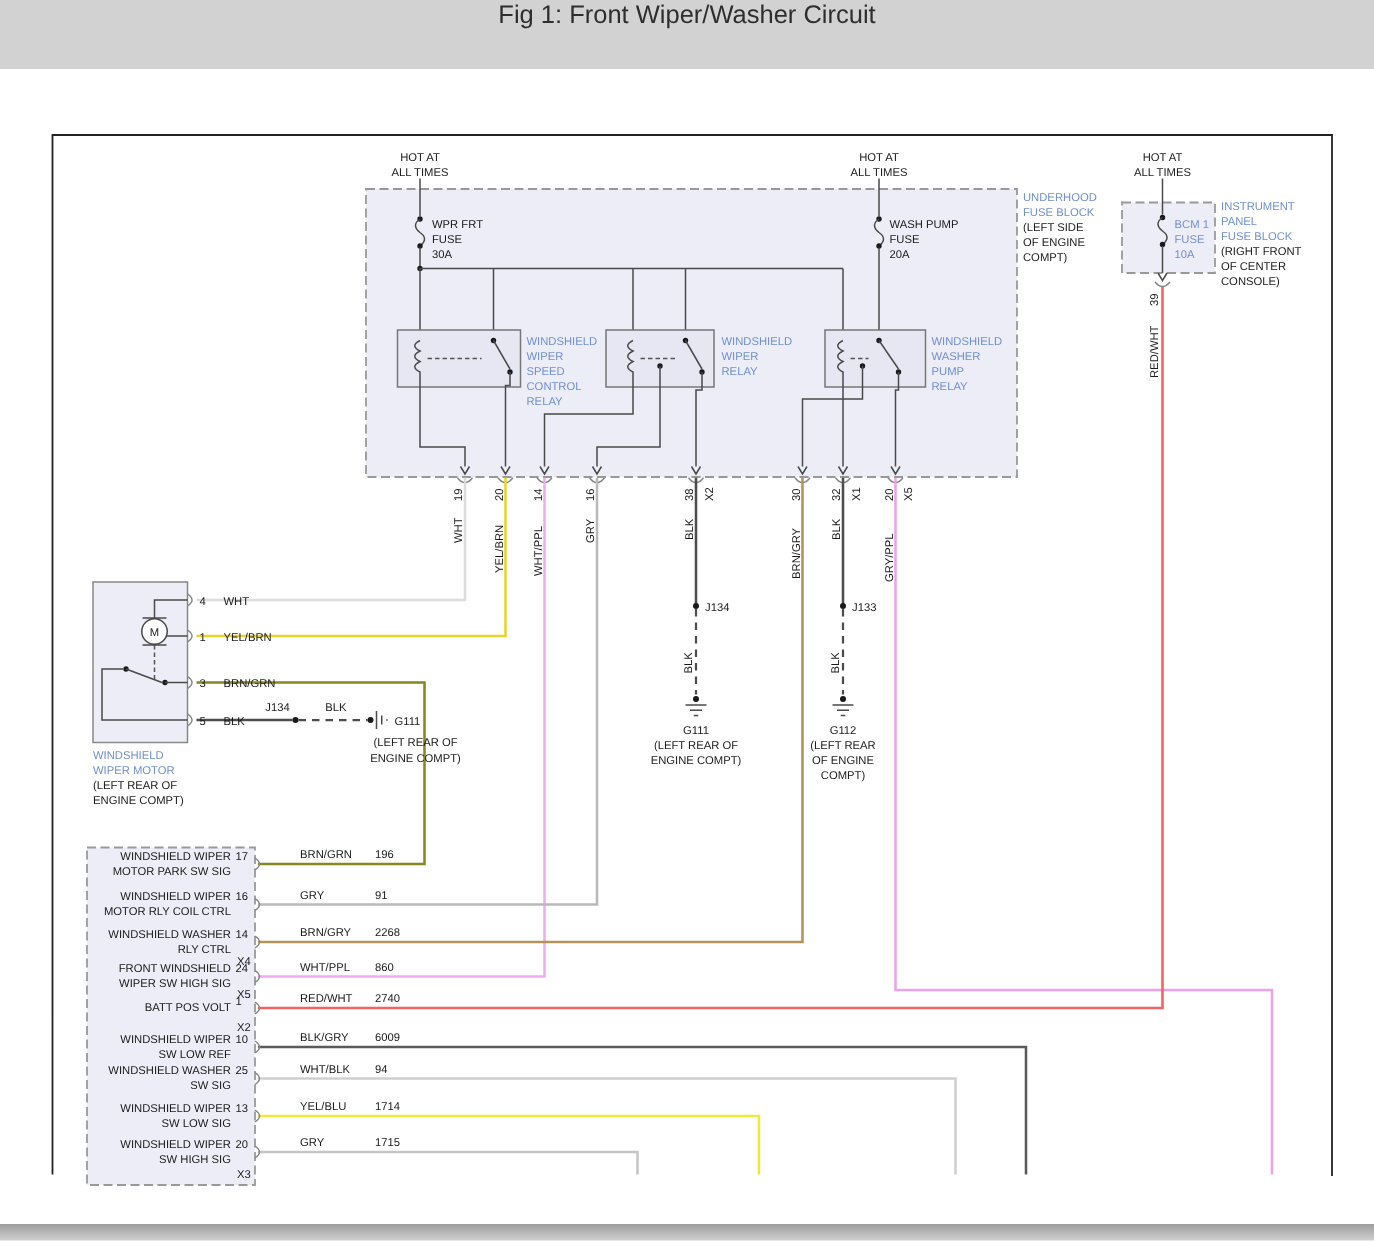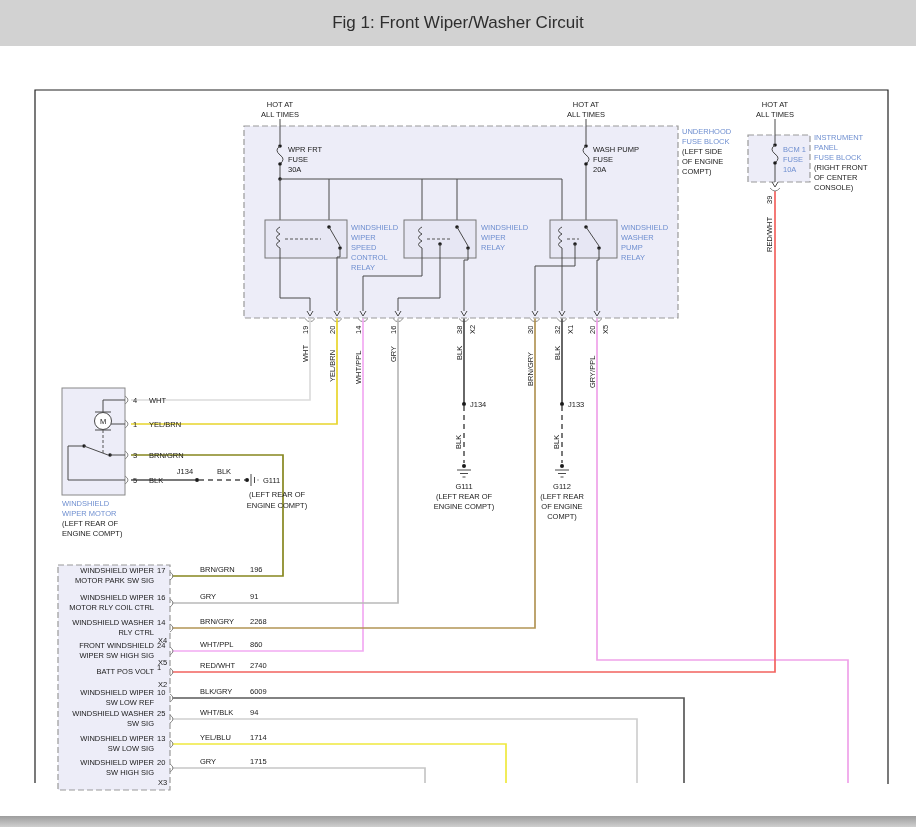--- a/index.html
+++ b/index.html
@@ -1,17 +1,17 @@
 <!DOCTYPE html>
 <html><head>
 <meta charset="utf-8">
 <style>
   html,body{margin:0;padding:0;}
   body{width:916px;height:827px;background:#fff;position:relative;font-family:"Liberation Sans",sans-serif;overflow:hidden;}
-  .hdr{position:absolute;left:0;top:0;width:916px;height:46px;background:#d2d2d2;display:flex;align-items:center;justify-content:center;}
+  .hdr{position:absolute;left:0;top:0;width:916px;height:46px;background:#d2d2d2;display:flex;justify-content:center;}
   .hdr .ttl{font-size:17px;color:#2e2e2e;}
   .ftr{position:absolute;left:0;bottom:0;width:916px;height:11px;background:linear-gradient(180deg,#9d9d9d,#cfcfcf);}
   svg{position:absolute;left:0;top:0;}
   svg text{font-family:"Liberation Sans",sans-serif;font-size:7.5px;fill:#1a1a1a;}
   .blu{fill:#6f8fd0;}
   .mid{text-anchor:middle;}
   .end{text-anchor:end;}
   .ln{stroke:#4a4a4a;stroke-width:1;fill:none;}
   .lnb{stroke:#222;stroke-width:1.2;fill:none;}
   .dashbox{fill:#ededf8;stroke:#999;stroke-width:1.2;stroke-dasharray:6 3;}

